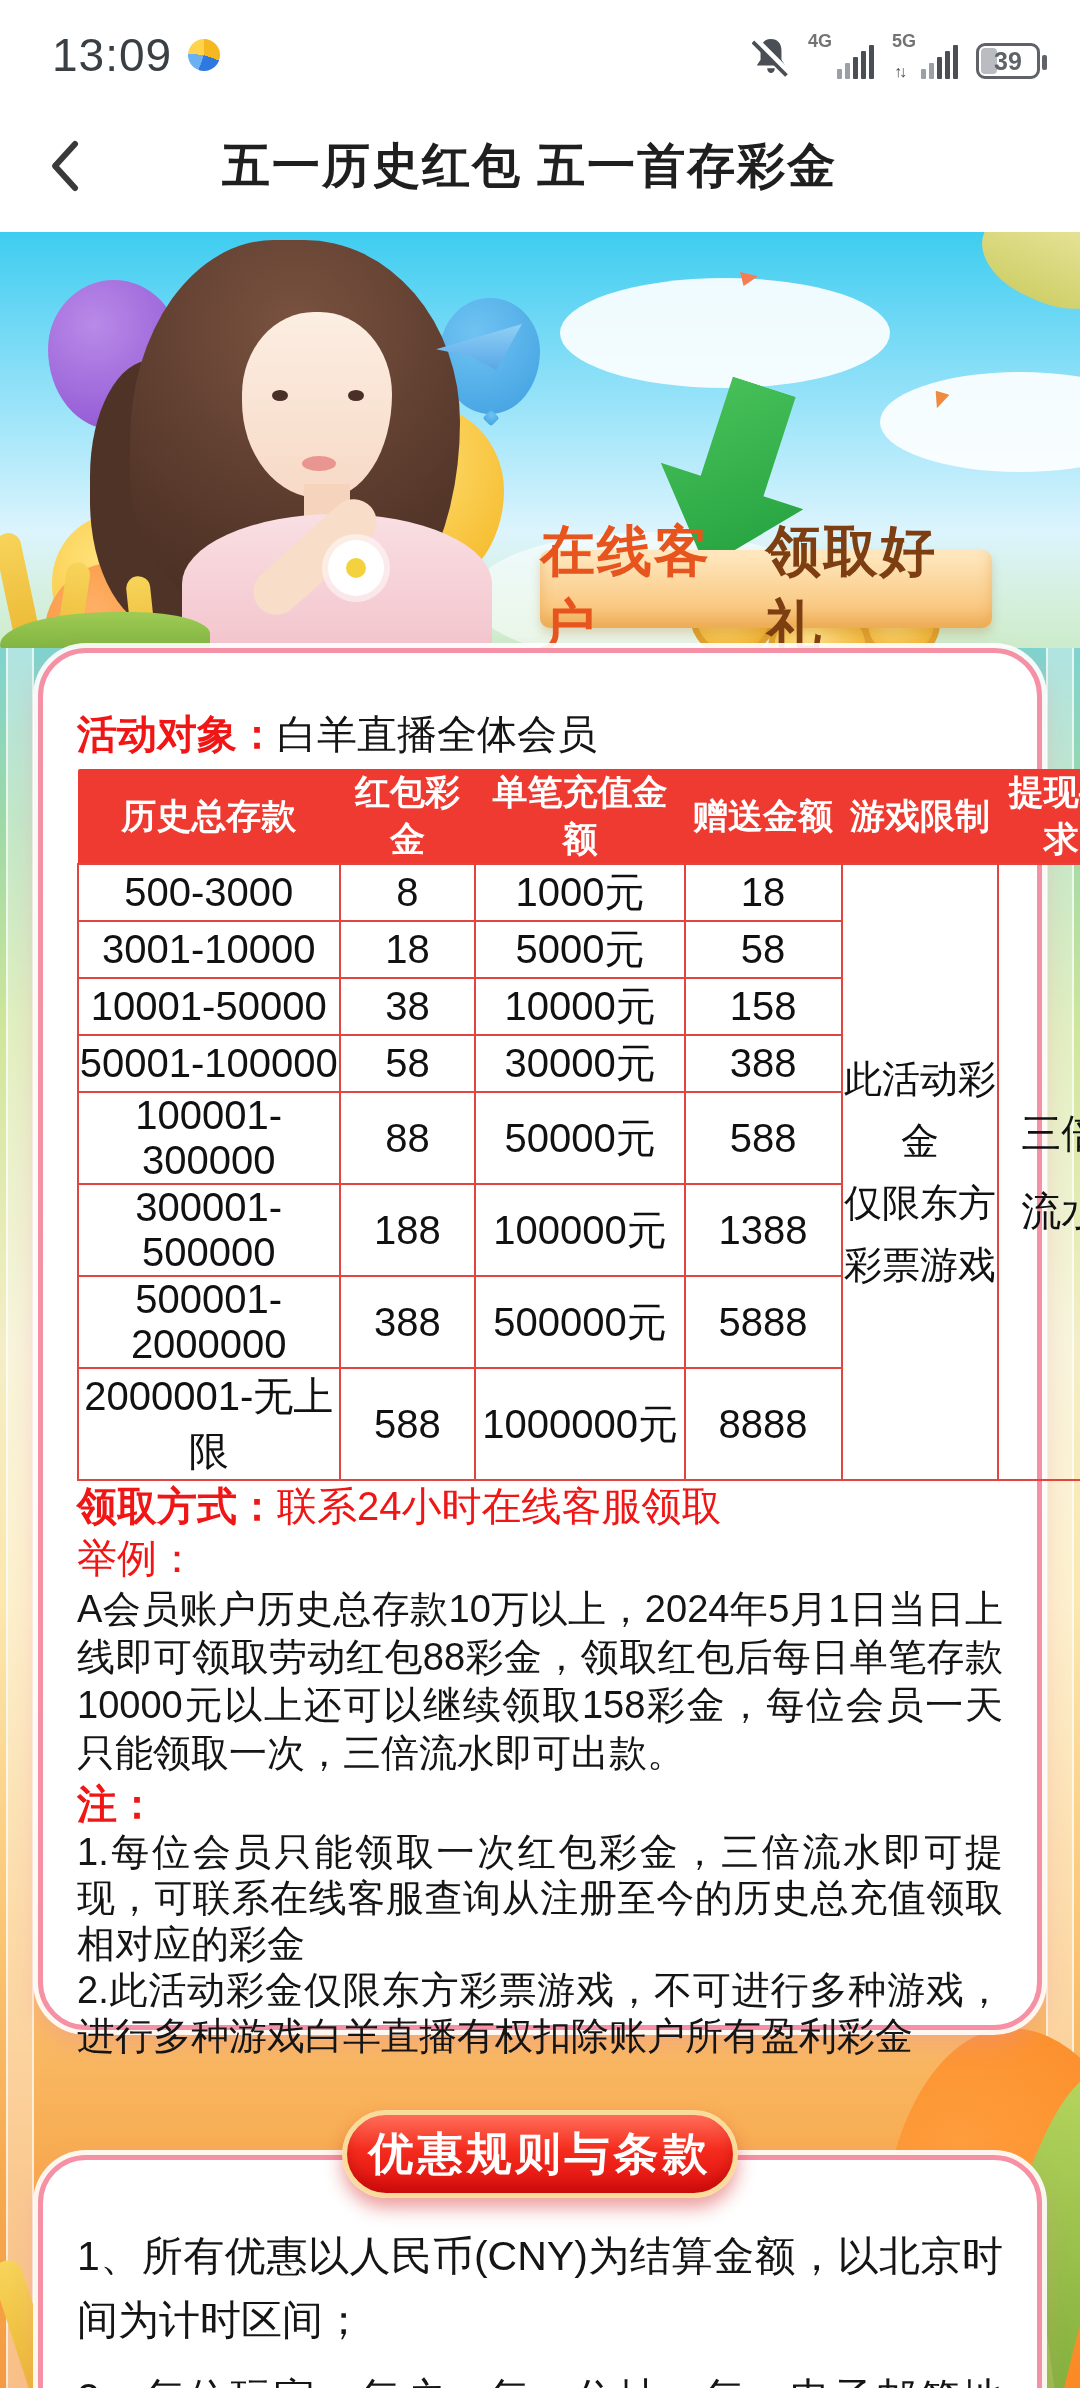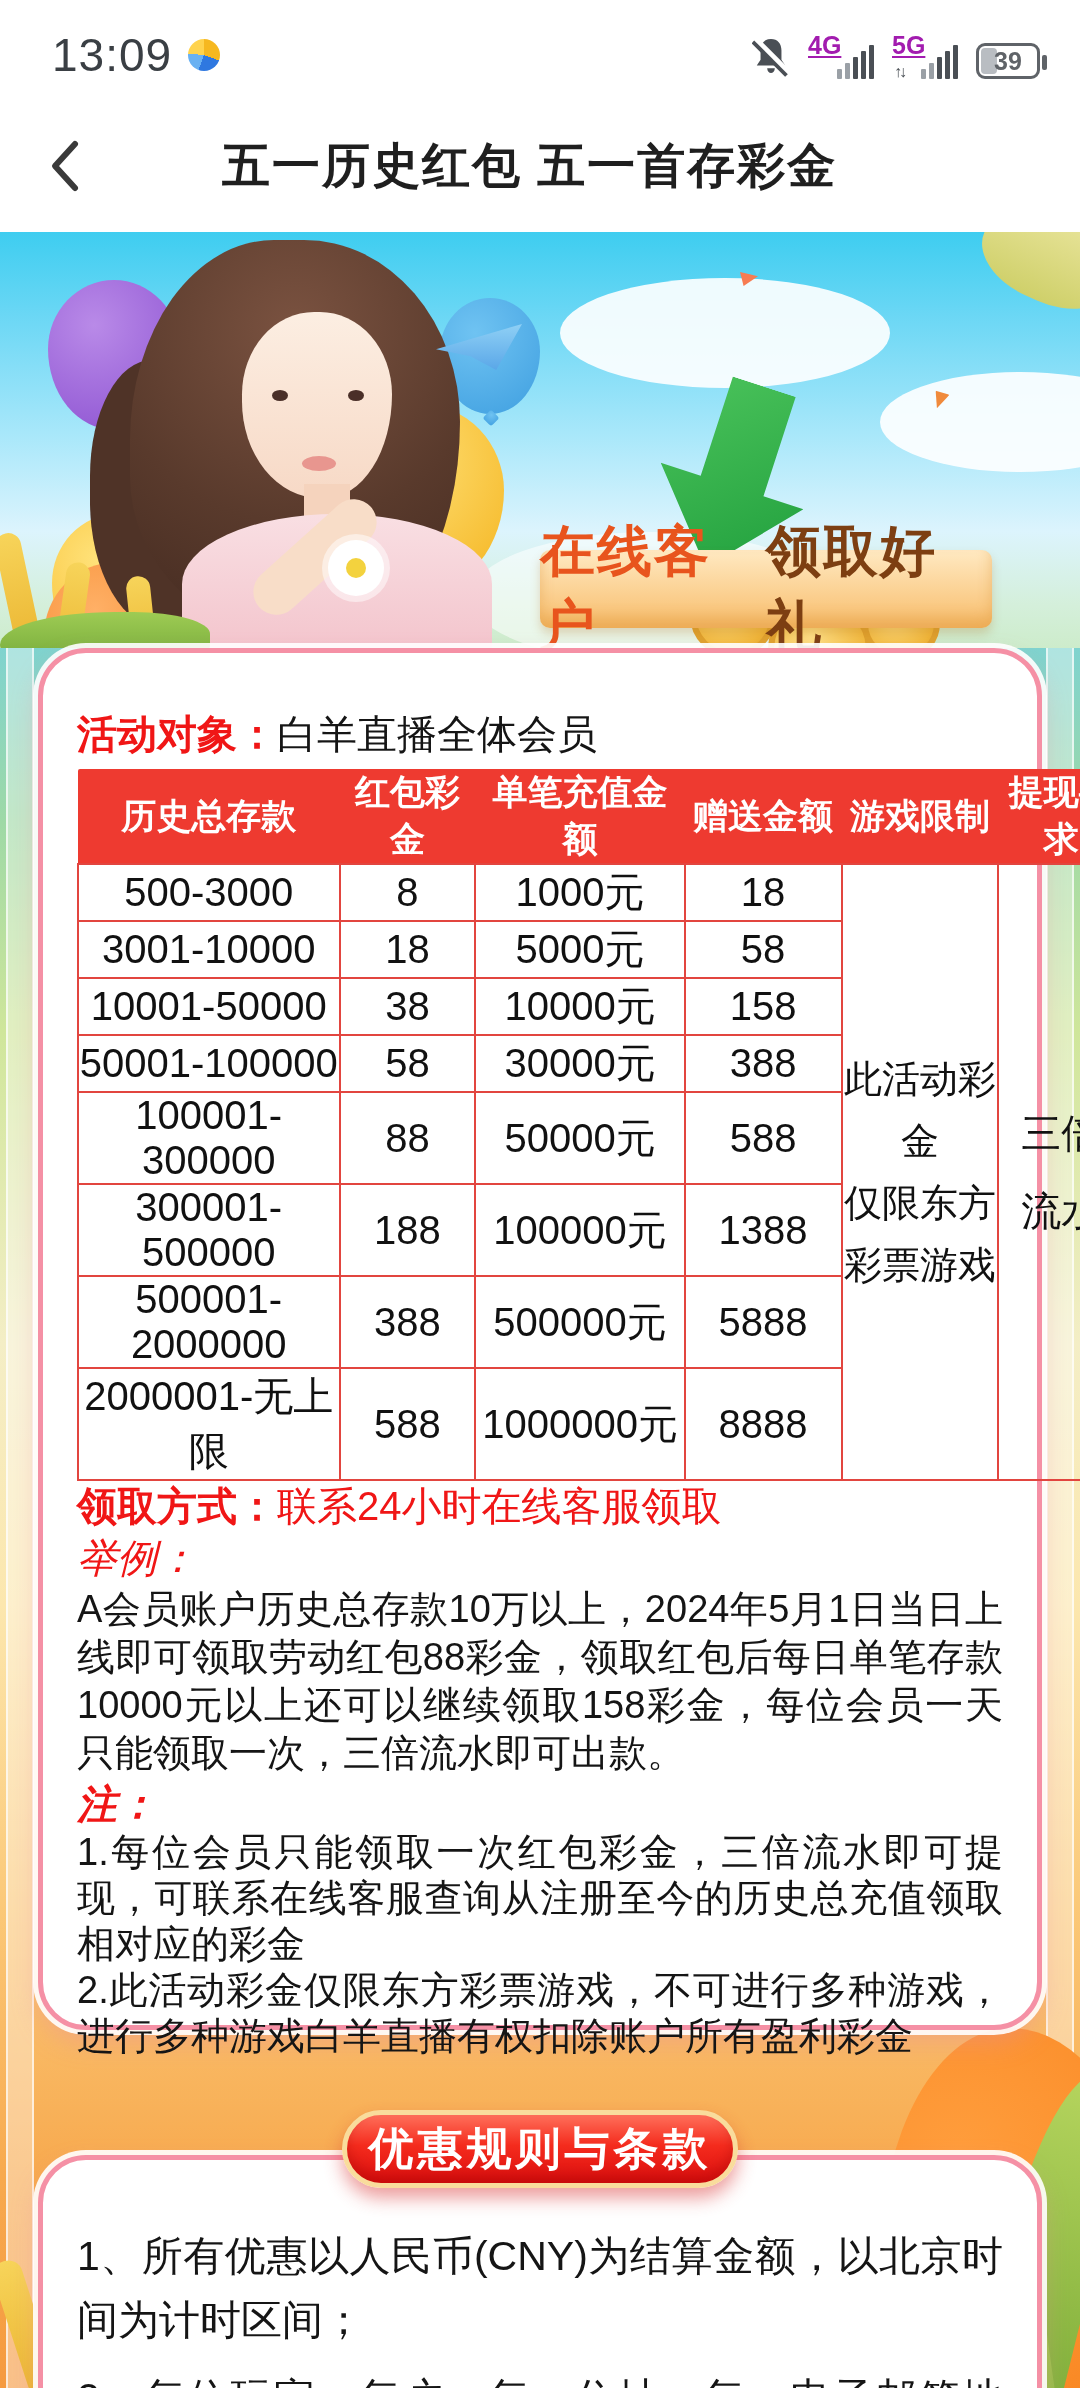--- a/index.html
+++ b/index.html
@@ -8,21 +8,21 @@
   .screen { position:relative; width:1080px; height:2388px; overflow:hidden; background:#fff; }
 
   
   .statusbar { position:absolute; top:0; left:0; width:1080px; height:100px;
     display:flex; align-items:center; padding:10px 40px 0 52px; background:#fff; }
   .time { font-size:46px; color:#3a3f44; letter-spacing:1px; }
   .time-app-icon { width:32px; height:32px; border-radius:50%; margin-left:16px;
     background:conic-gradient(#f6b820 0 110deg,#2f78e0 110deg 200deg,#69b1f2 200deg 275deg,#ffd34d 275deg 360deg); }
   .status-right { margin-left:auto; display:flex; align-items:flex-end; gap:18px; }
   .net { position:relative; width:66px; height:48px; }
-  .net .lbl { position:absolute; top:0; left:0; font-size:25px; font-weight:700; color:#a21caf;text-decoration:underline; }
+  .net .lbl { position:absolute; top:0; left:0; font-size:18px; font-weight:700; color:#737373; }
   .net .updown { position:absolute; bottom:-2px; left:2px; font-size:16px; color:#4a4f55; letter-spacing:-3px; }
   .bars { position:absolute; right:0; bottom:0; display:flex; align-items:flex-end; gap:3px; }
   .bars i { display:block; width:5px; background:#4a4f55; border-radius:1px; }
   .bars i:nth-child(1){height:10px;background:#9aa0a6;} .bars i:nth-child(2){height:16px;background:#9aa0a6;}
   .bars i:nth-child(3){height:22px;} .bars i:nth-child(4){height:28px;} .bars i:nth-child(5){height:34px;}
   .battery { position:relative; width:64px; height:36px; border:3px solid #5f6368; border-radius:9px;
     display:flex; align-items:center; justify-content:center; }
   .battery .fill { position:absolute; left:2px; top:2px; bottom:2px; width:16px; background:#b9bdc2; border-radius:4px; }
   .battery .pct { position:relative; font-size:25px; font-weight:600; color:#5f6368; }
   .battery:after { content:""; position:absolute; right:-10px; top:9px; width:5px; height:15px; background:#5f6368; border-radius:2px; }
@@ -99,36 +99,36 @@
     border-radius:48px; box-shadow:0 0 0 5px rgba(255,255,255,.9),0 12px 26px rgba(232,140,160,.4); }
   .card1 { top:0; height:1382px; padding:56px 34px 0; }
   .card2 { top:1507px; height:560px; padding:64px 34px 0; }
 
   .pill-badge { position:absolute; left:50%; transform:translateX(-50%);
     background:linear-gradient(180deg,#ff6f5a 0%,#f42b1d 45%,#dd0f0f 100%);
     border:5px solid #f9dc9c; border-radius:60px; color:#fff; font-weight:700;
     display:flex; align-items:center; justify-content:center; letter-spacing:4px;
     box-shadow:0 10px 18px rgba(215,40,40,.45),inset 0 -8px 12px rgba(150,0,0,.3); }
   .badge1 { top:-34px; width:282px; height:72px; font-size:46px; }
-  .badge2 { top:1462px; width:396px; height:78px; font-size:45px; z-index:5; }
+  .badge2 { top:1462px; width:396px; height:88px; font-size:45px; z-index:5; }
 
   .kv { font-size:40px; line-height:50px; color:#151515; }
   .red { color:#f01616; }
   .bold { font-weight:700; }
   .para { margin-top:12px; font-size:38px; line-height:47px; color:#151515; text-align:justify; }
 
   table.promo { width:1048px; margin:10px auto 0; border-collapse:collapse; table-layout:fixed; }
   .promo th { background:#ee3a30; color:#fff; font-size:35px; font-weight:700; height:54px; padding:0; }
   .promo th:first-child { border-radius:2px 0 0 0; } .promo th:last-child { border-radius:0 2px 0 0; }
   .promo td { border:2px solid #e2453f; text-align:center; font-size:40px; color:#111; height:48px; padding:0; }
   .promo td.pre { white-space:pre-line; font-size:38px; line-height:62px; }
   .promo td.pre2 { white-space:pre-line; font-size:40px; line-height:78px; }
 
   .claim-line { font-size:40px; line-height:50px; }
-  .sub-label { margin-top:2px; font-size:40px; line-height:50px;font-style:italic; }
+  .sub-label { margin-top:2px; font-size:40px; line-height:50px; }
   .example-para { margin-top:2px; font-size:38px; line-height:48px; color:#151515; text-align:justify; }
   .note-para { font-size:38px; line-height:46px; color:#151515; text-align:justify; }
   .terms-para { font-size:41px; line-height:64px; color:#151515; margin-bottom:14px; text-align:justify; }
 </style>
 </head>
 <body>
 
 <div class="screen">
 
   <div class="statusbar">

